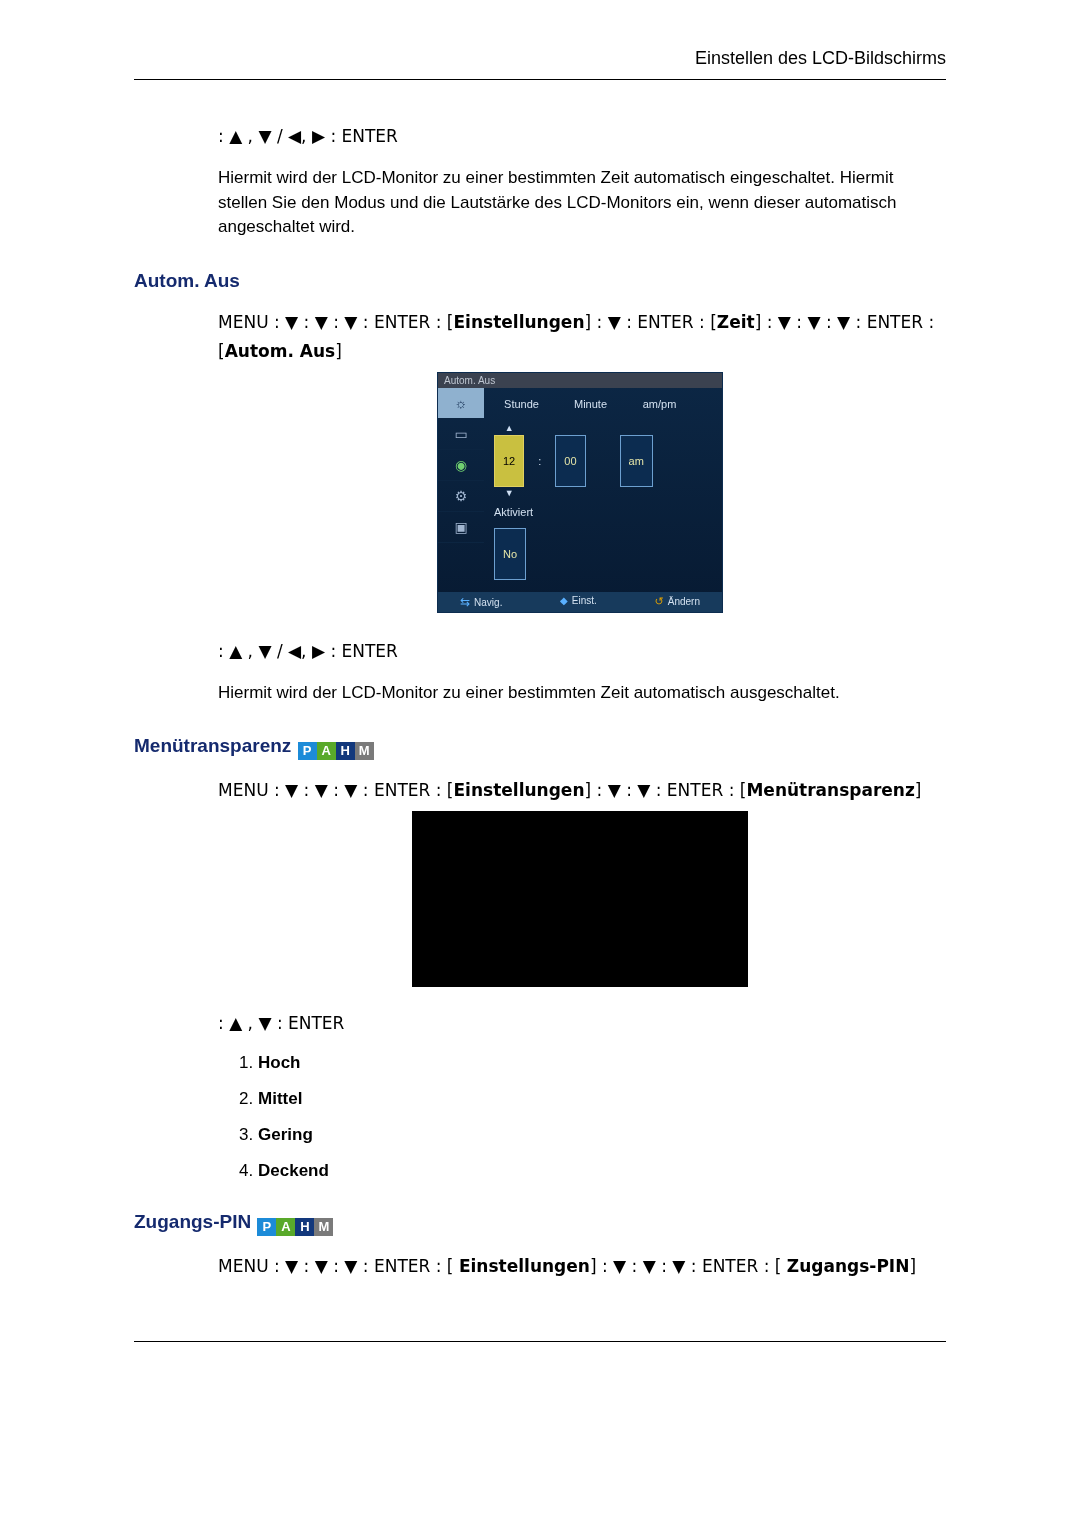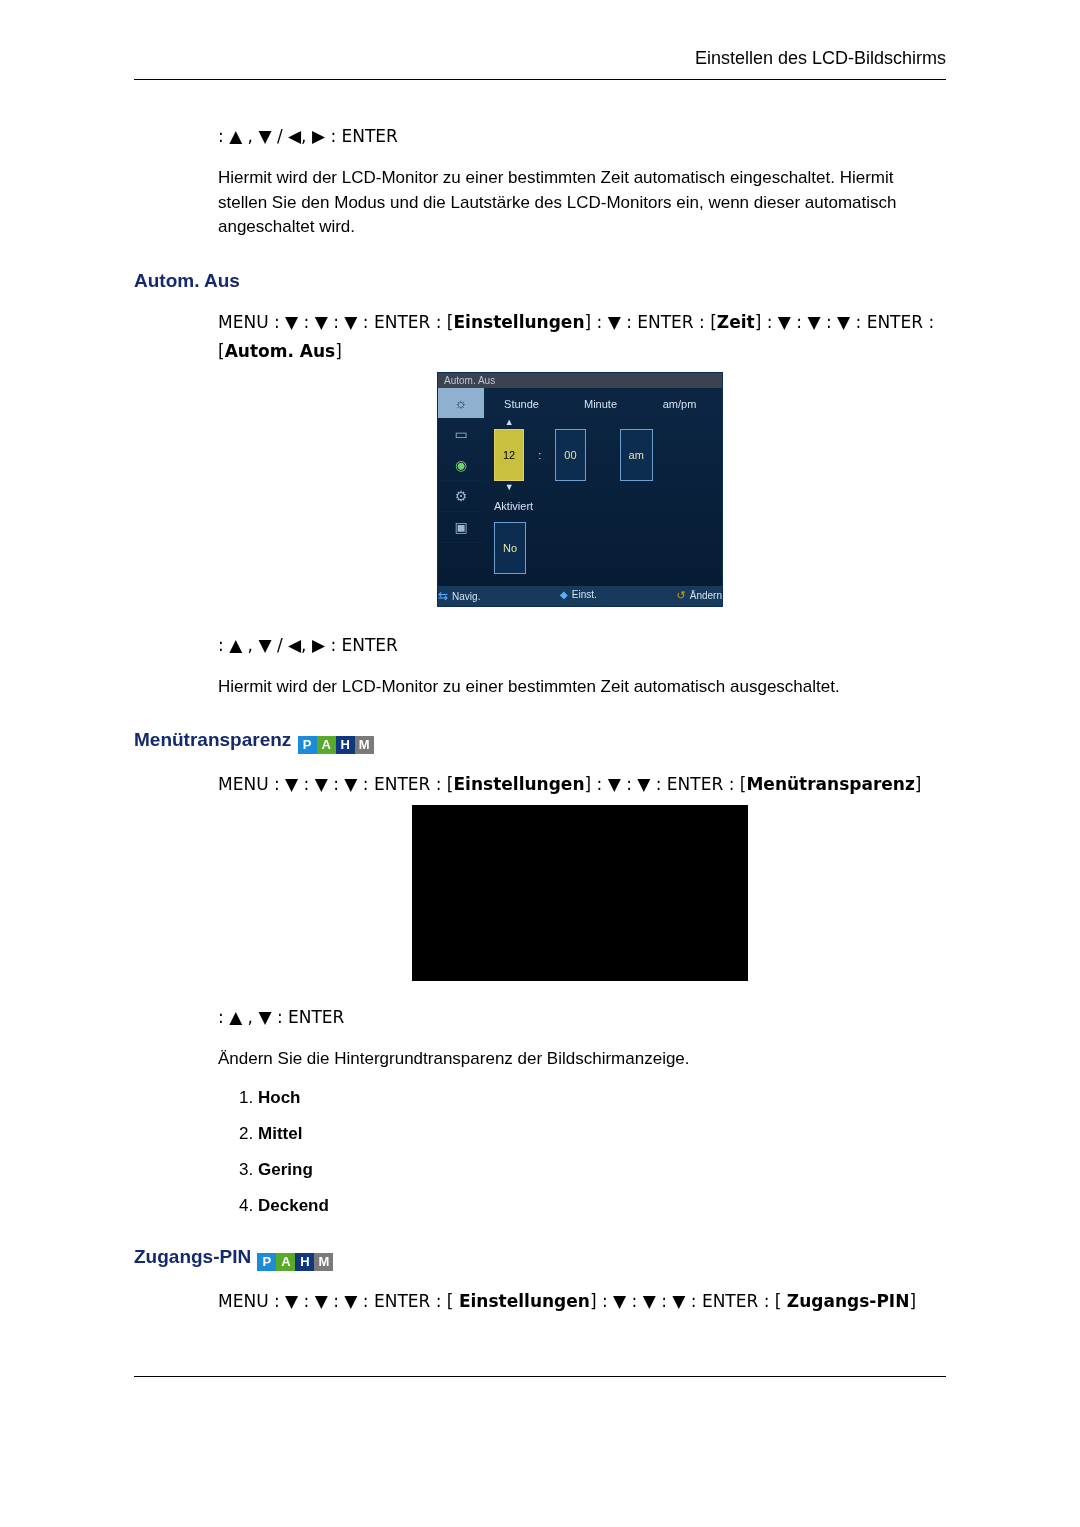--- a/index.html
+++ b/index.html
@@ -91,40 +91,40 @@
   .osd-tabs .tab {
     height: 30px;
     border-bottom:1px solid #0c2541;
     display:flex;align-items:center;justify-content:center;
     color:#a0b5d0;
     font-size:14px;
   }
   .osd-tabs .tab.sel { background:#8fb1cf; color:#0b254a; }
   .osd-tabs .tab.g  { color:#70d070; }
   .osd-main { flex:1; padding:10px 8px 12px 10px; }
-  .osd-row { display:flex; gap:24px; margin-bottom:8px;}
+  .osd-row { display:flex; gap:14px; margin-bottom:14px;}
   .osd-row .lbl { width:55px; text-align:center; }
   .osd-row2 { display:flex; align-items:center; gap:14px; margin-bottom:8px;}
   .fld {
     display:inline-block;
     border:1px solid #6da0d0;
     background:#0c2c50;
     color:#e5e5a8;
     font-size:11px;
     padding:19px 8px;
     text-align:center;
   }
   .fld.sel { background:#c9c040; color:#000; border-color:#e0d060;}
   .osd-col { display:flex; flex-direction:column; align-items:center; gap:2px;}
   .tri { font-size:9px; color:#cfe0f4; line-height:1;}
   .osd-act { margin-top:8px; }
   .osd-foot {
     display:flex; justify-content:space-between;
     background:#173a5c;
-    padding:3px 0;
+    padding:3px 22px;
     font-size:10px;
   }
   .osd-foot .f1::before { content:"⇆"; color:#5ab0ff; margin-right:4px; font-size:12px;}
   .osd-foot .f2::before { content:"◆"; color:#5ab0ff; margin-right:4px; font-size:10px;}
   .osd-foot .f3::before { content:"↺"; color:#e0a000; margin-right:4px; font-size:11px;}
 
   
   .blackshot {
     width: 336px;
     height: 176px;
@@ -219,21 +219,20 @@
     </span>
   </div>
   <div class="content-block">
     <div class="menu-path sym">
       <span>MENU  :  ▼ : ▼ : ▼ :  ENTER  :  [</span><b>Einstellungen</b><span>]  :  ▼ :  ▼  :  ENTER  :  [</span><b>Menütransparenz</b><span>]</span>
     </div>
 
     <div class="blackshot"></div>
 
     <div class="nav-hint sym"> :  ▲ , ▼  : ENTER</div>
-    <p class="para" style="margin-bottom:14px;">Ändern Sie die Hintergrundtransparenz der Bildschirmanzeige.</p>
 
     <ol class="opts">
       <li><b>Hoch</b></li>
       <li><b>Mittel</b></li>
       <li><b>Gering</b></li>
       <li><b>Deckend</b></li>
     </ol>
   </div>
 
   <div class="section-title">

